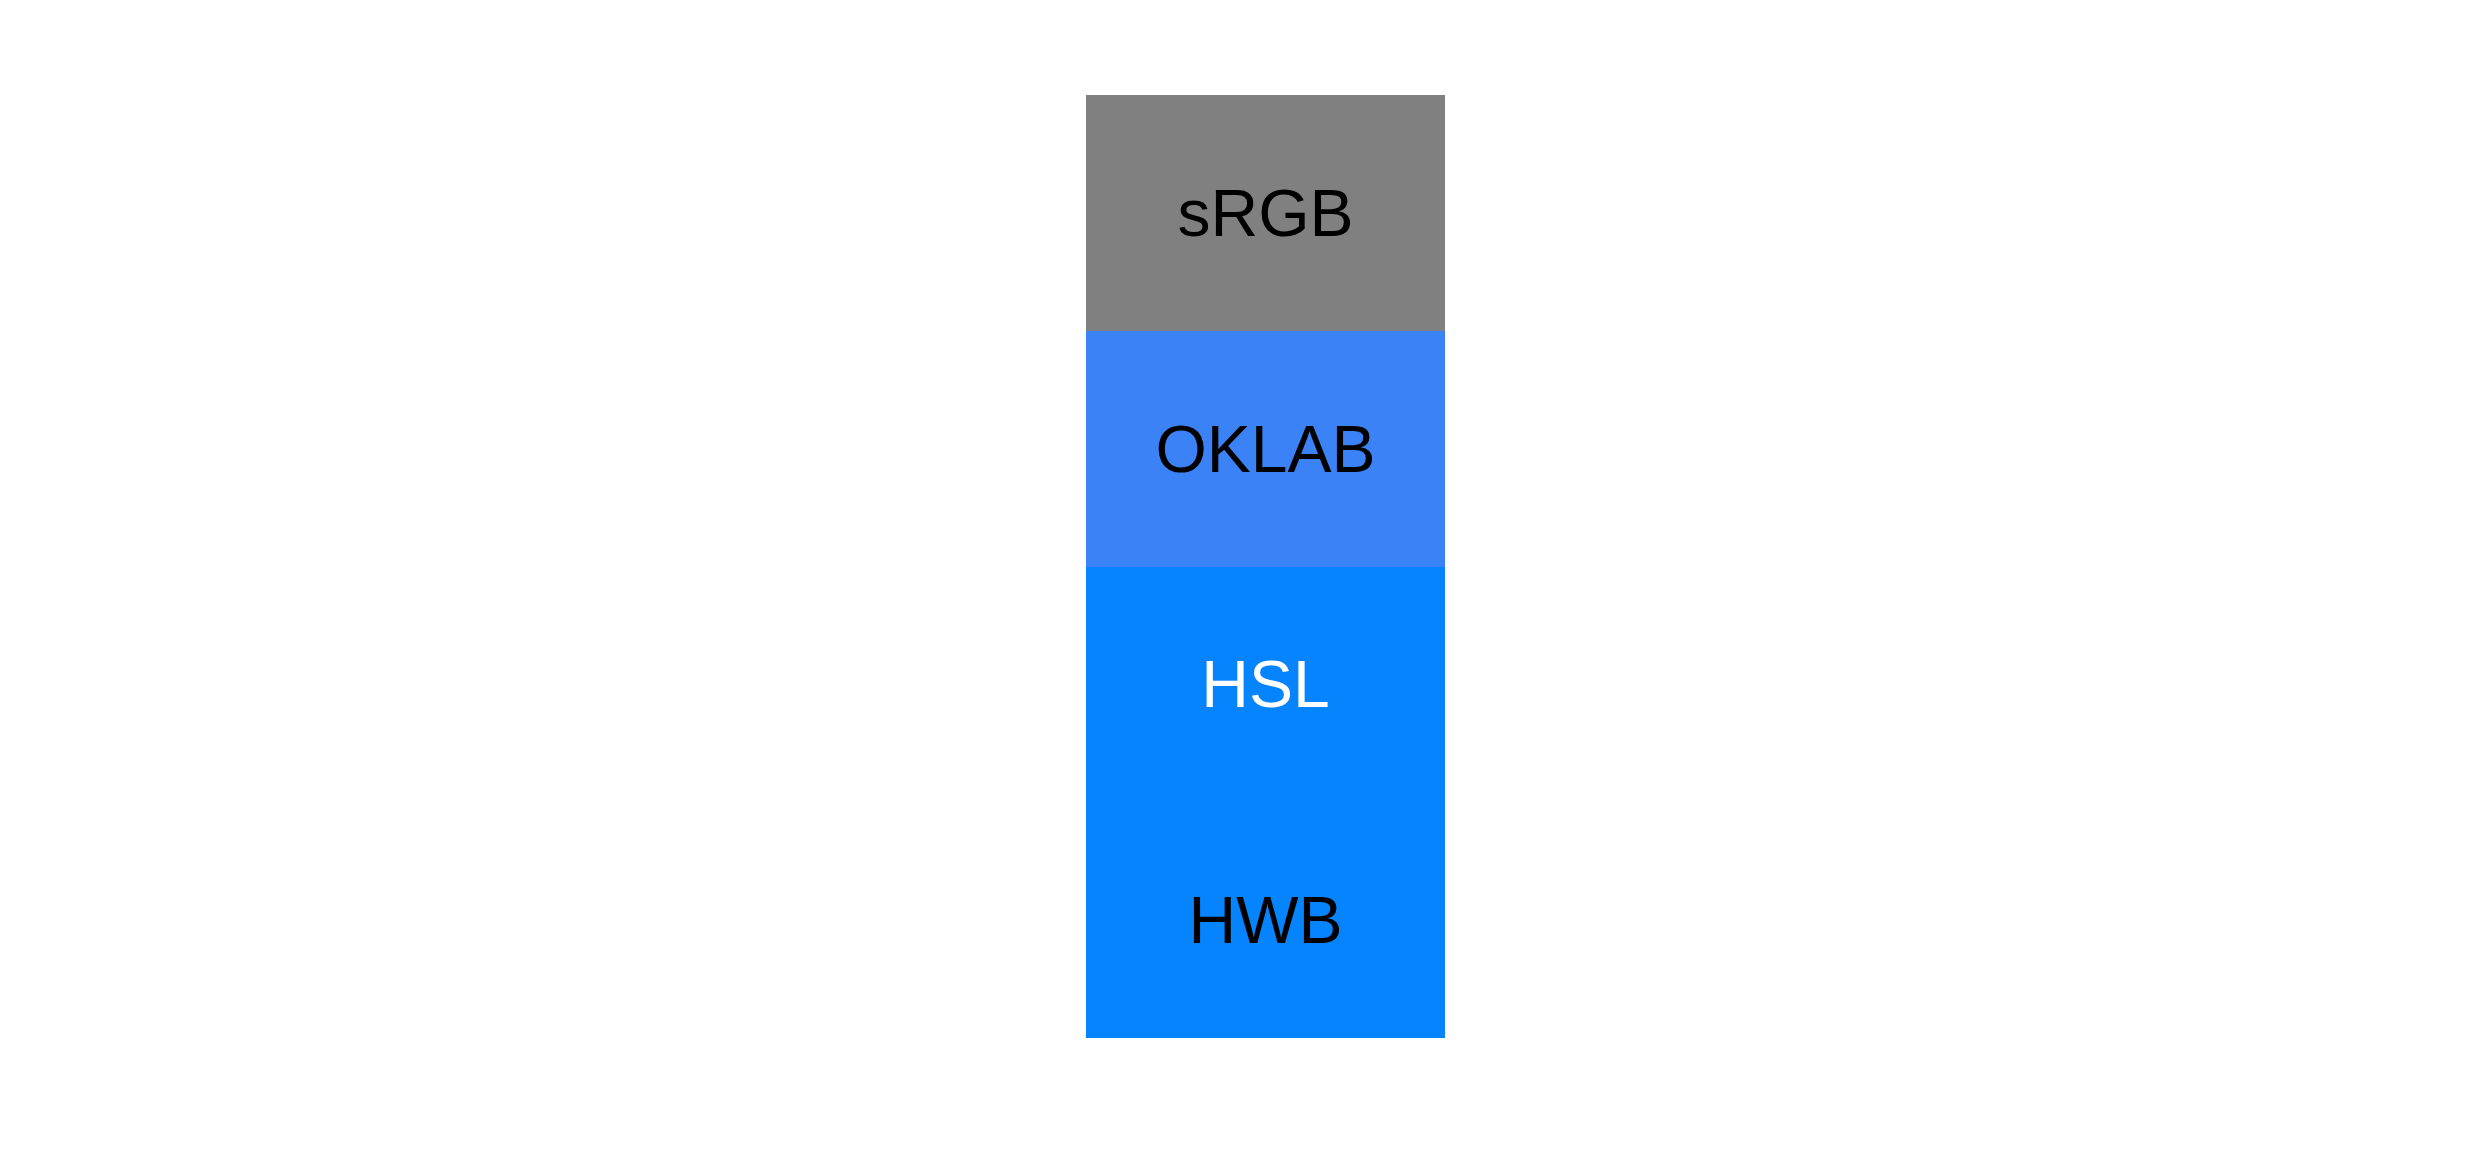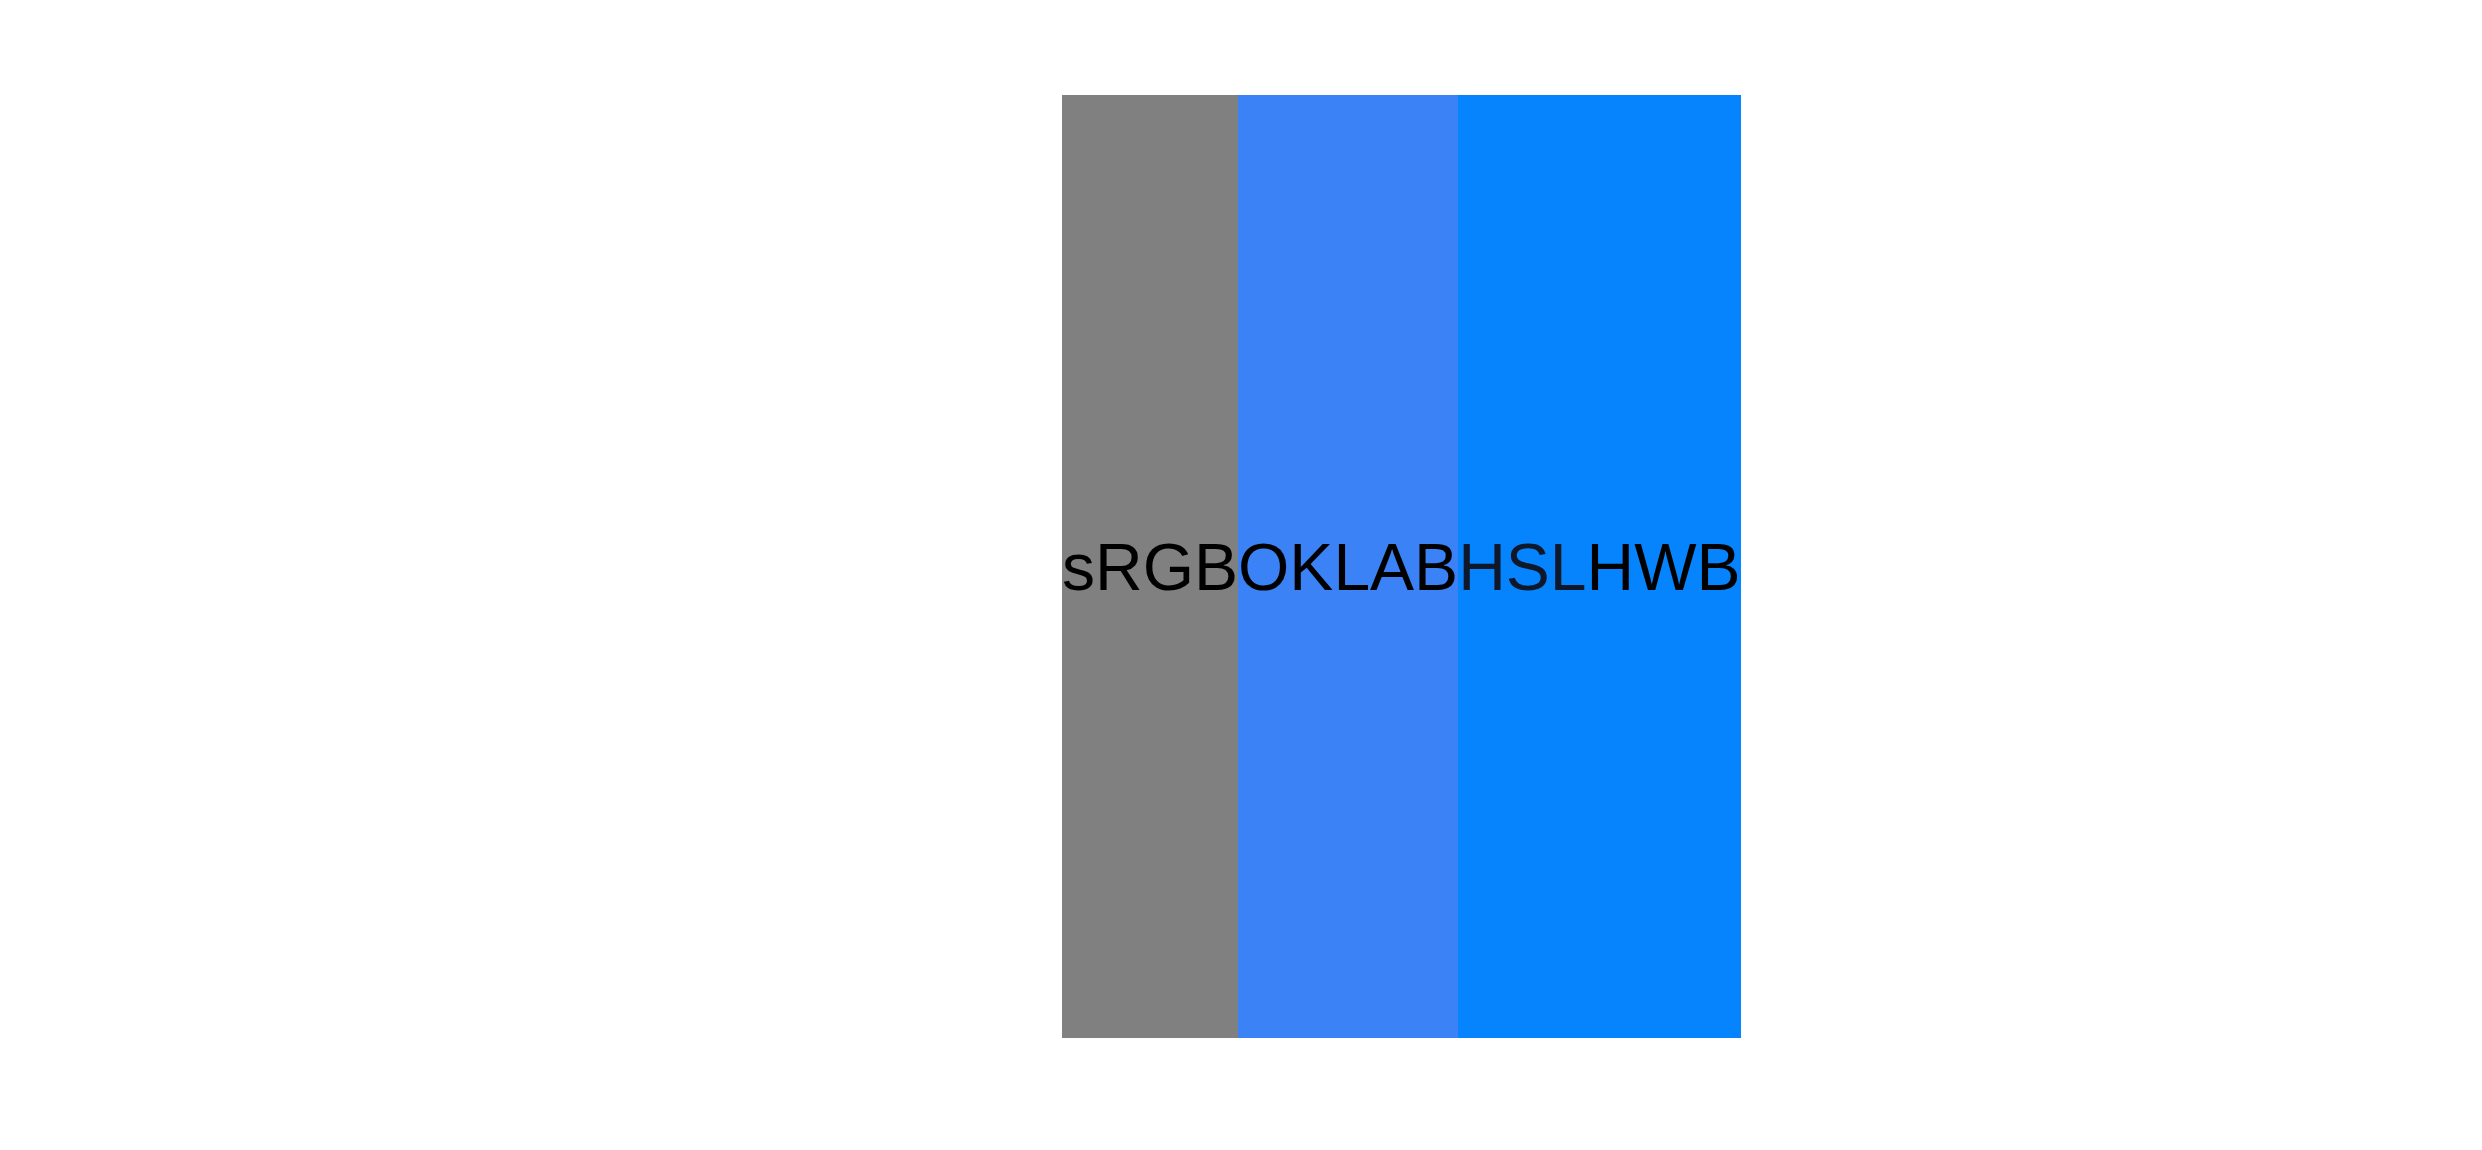--- a/index.html
+++ b/index.html
@@ -16,26 +16,26 @@
 
   #stage {
     position: relative;
     width: 2482px;
     height: 1150px;
     background: #ffffff;
   }
 
   #swatch-stack {
     position: absolute;
-    left: 1062px;
+    left: 1086px;
     top: 95px;
     width: 359px;
     height: 943px;
     display: flex;
-    flex-direction: row;
+    flex-direction: column;
   }
 
   .swatch {
     flex: 1 1 0;
     display: flex;
     align-items: center;
     justify-content: center;
     box-sizing: border-box;
   }
 
@@ -60,21 +60,21 @@
 
     <div class="swatch" style="background-color: rgb(128, 128, 128);">
       <span class="swatch-label" style="color: rgb(0, 0, 0);">sRGB</span>
     </div>
 
     <div class="swatch" style="background-color: #3b82f6;">
       <span class="swatch-label" style="color: rgb(0, 0, 0);">OKLAB</span>
     </div>
 
     <div class="swatch" style="background-color: rgb(5, 132, 253);">
-      <span class="swatch-label" style="color: #0f172a;">HSL</span>
+      <span class="swatch-label" style="color: #ffffff;">HSL</span>
     </div>
 
     <div class="swatch" style="background-color: rgb(5, 132, 253);">
       <span class="swatch-label" style="color: rgb(0, 0, 0);">HWB</span>
     </div>
 
   </div>
 
 </div>
 

